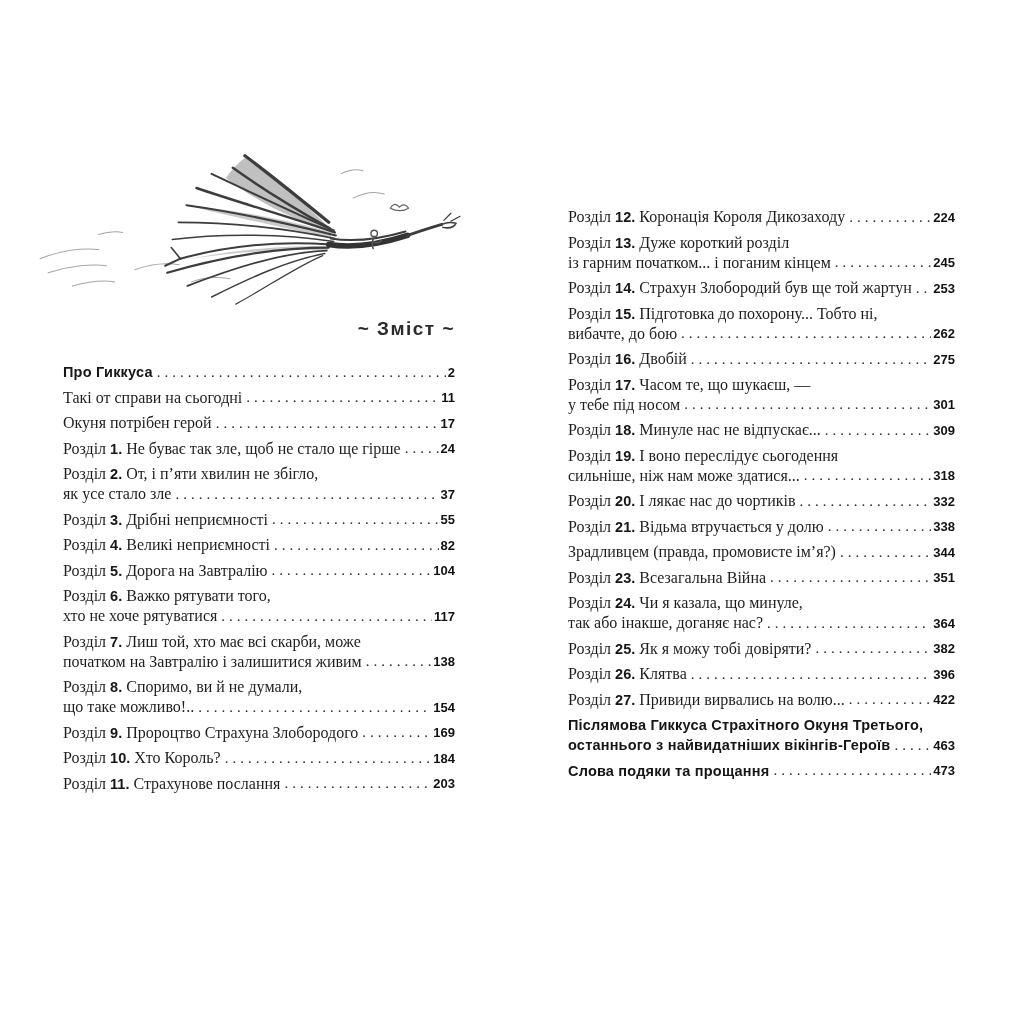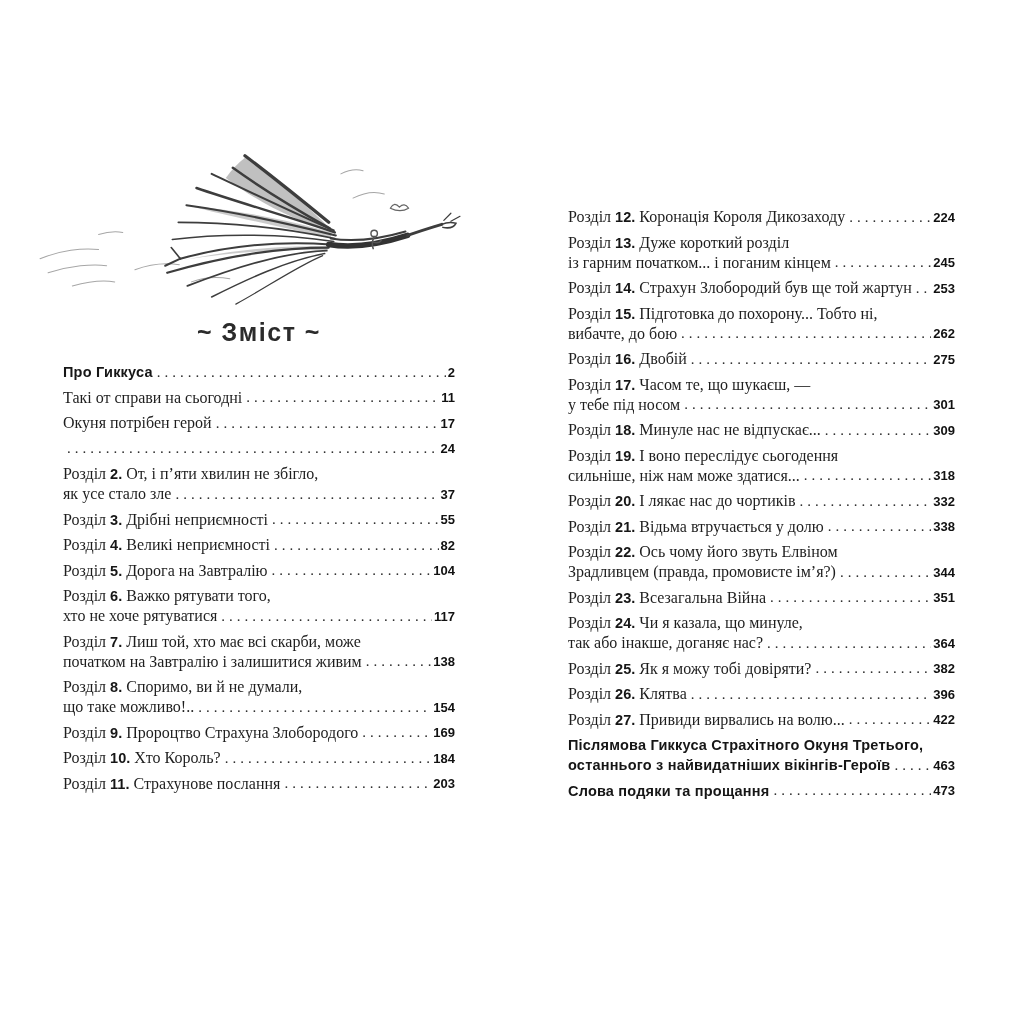--- a/index.html
+++ b/index.html
@@ -1,21 +1,21 @@
 <!DOCTYPE html>
 <html><head>
 <meta charset="utf-8">
 <style>
   html,body{margin:0;padding:0}
   body{width:1024px;height:1024px;background:#ffffff;overflow:hidden}
   .page{position:relative;width:1024px;height:1024px;font-family:"Liberation Serif",serif;color:#1e1e1e}
   .illustration{position:absolute;left:38px;top:146px;width:424px;height:190px}
   .illustration svg{width:100%;height:100%}
-  .toc-title{position:absolute;left:63px;top:318px;width:392px;text-align:center;
-    font-family:"Liberation Sans",sans-serif;font-weight:bold;font-size:25px;
+  .toc-title{position:absolute;left:63px;top:318px;width:392px;text-align:right;
+    font-family:"Liberation Sans",sans-serif;font-weight:bold;font-size:19px;
     letter-spacing:1.5px;color:#2b2b2b}
   .entries{position:absolute}
   #left-entries{left:63px;top:362px;width:392px}
   #right-entries{left:568px;top:207px;width:387px}
   .entry{margin-bottom:5.5px}
   .line{display:flex;align-items:center;height:20px;font-size:16px;overflow:hidden}
   .txt{white-space:nowrap}
   .chnum{font-family:"Liberation Sans",sans-serif;font-weight:bold;font-size:14.5px;color:#161616}
   .entry.hand .txt{font-family:"Liberation Sans",sans-serif;font-weight:bold;font-size:14.5px;
     letter-spacing:0.2px;color:#161616}
@@ -103,20 +103,21 @@
       </div>
       <div class="entry">
         <div class="line">
           <span class="txt">Окуня потрібен герой</span>
           <span class="dots">................................................................................</span>
           <span class="pnum">17</span>
         </div>
       </div>
       <div class="entry">
         <div class="line">
+          <span class="txt">Розділ <span class="chnum">1.</span> Не буває так зле, щоб не стало ще гірше</span>
           <span class="dots">................................................................................</span>
           <span class="pnum">24</span>
         </div>
       </div>
       <div class="entry">
         <div class="line">
           <span class="txt">Розділ <span class="chnum">2.</span> От, і п’яти хвилин не збігло,</span>
         </div>
         <div class="line">
           <span class="txt">як усе стало зле</span>
@@ -275,23 +276,20 @@
       </div>
       <div class="entry">
         <div class="line">
           <span class="txt">Розділ <span class="chnum">21.</span> Відьма втручається у долю</span>
           <span class="dots">................................................................................</span>
           <span class="pnum">338</span>
         </div>
       </div>
       <div class="entry">
         <div class="line">
-          <span class="txt">Розділ <span class="chnum">22.</span> Ось чому його звуть Елвіном</span>
-        </div>
-        <div class="line">
           <span class="txt">Зрадливцем (правда, промовисте ім’я?)</span>
           <span class="dots">................................................................................</span>
           <span class="pnum">344</span>
         </div>
       </div>
       <div class="entry">
         <div class="line">
           <span class="txt">Розділ <span class="chnum">23.</span> Всезагальна Війна</span>
           <span class="dots">................................................................................</span>
           <span class="pnum">351</span>

